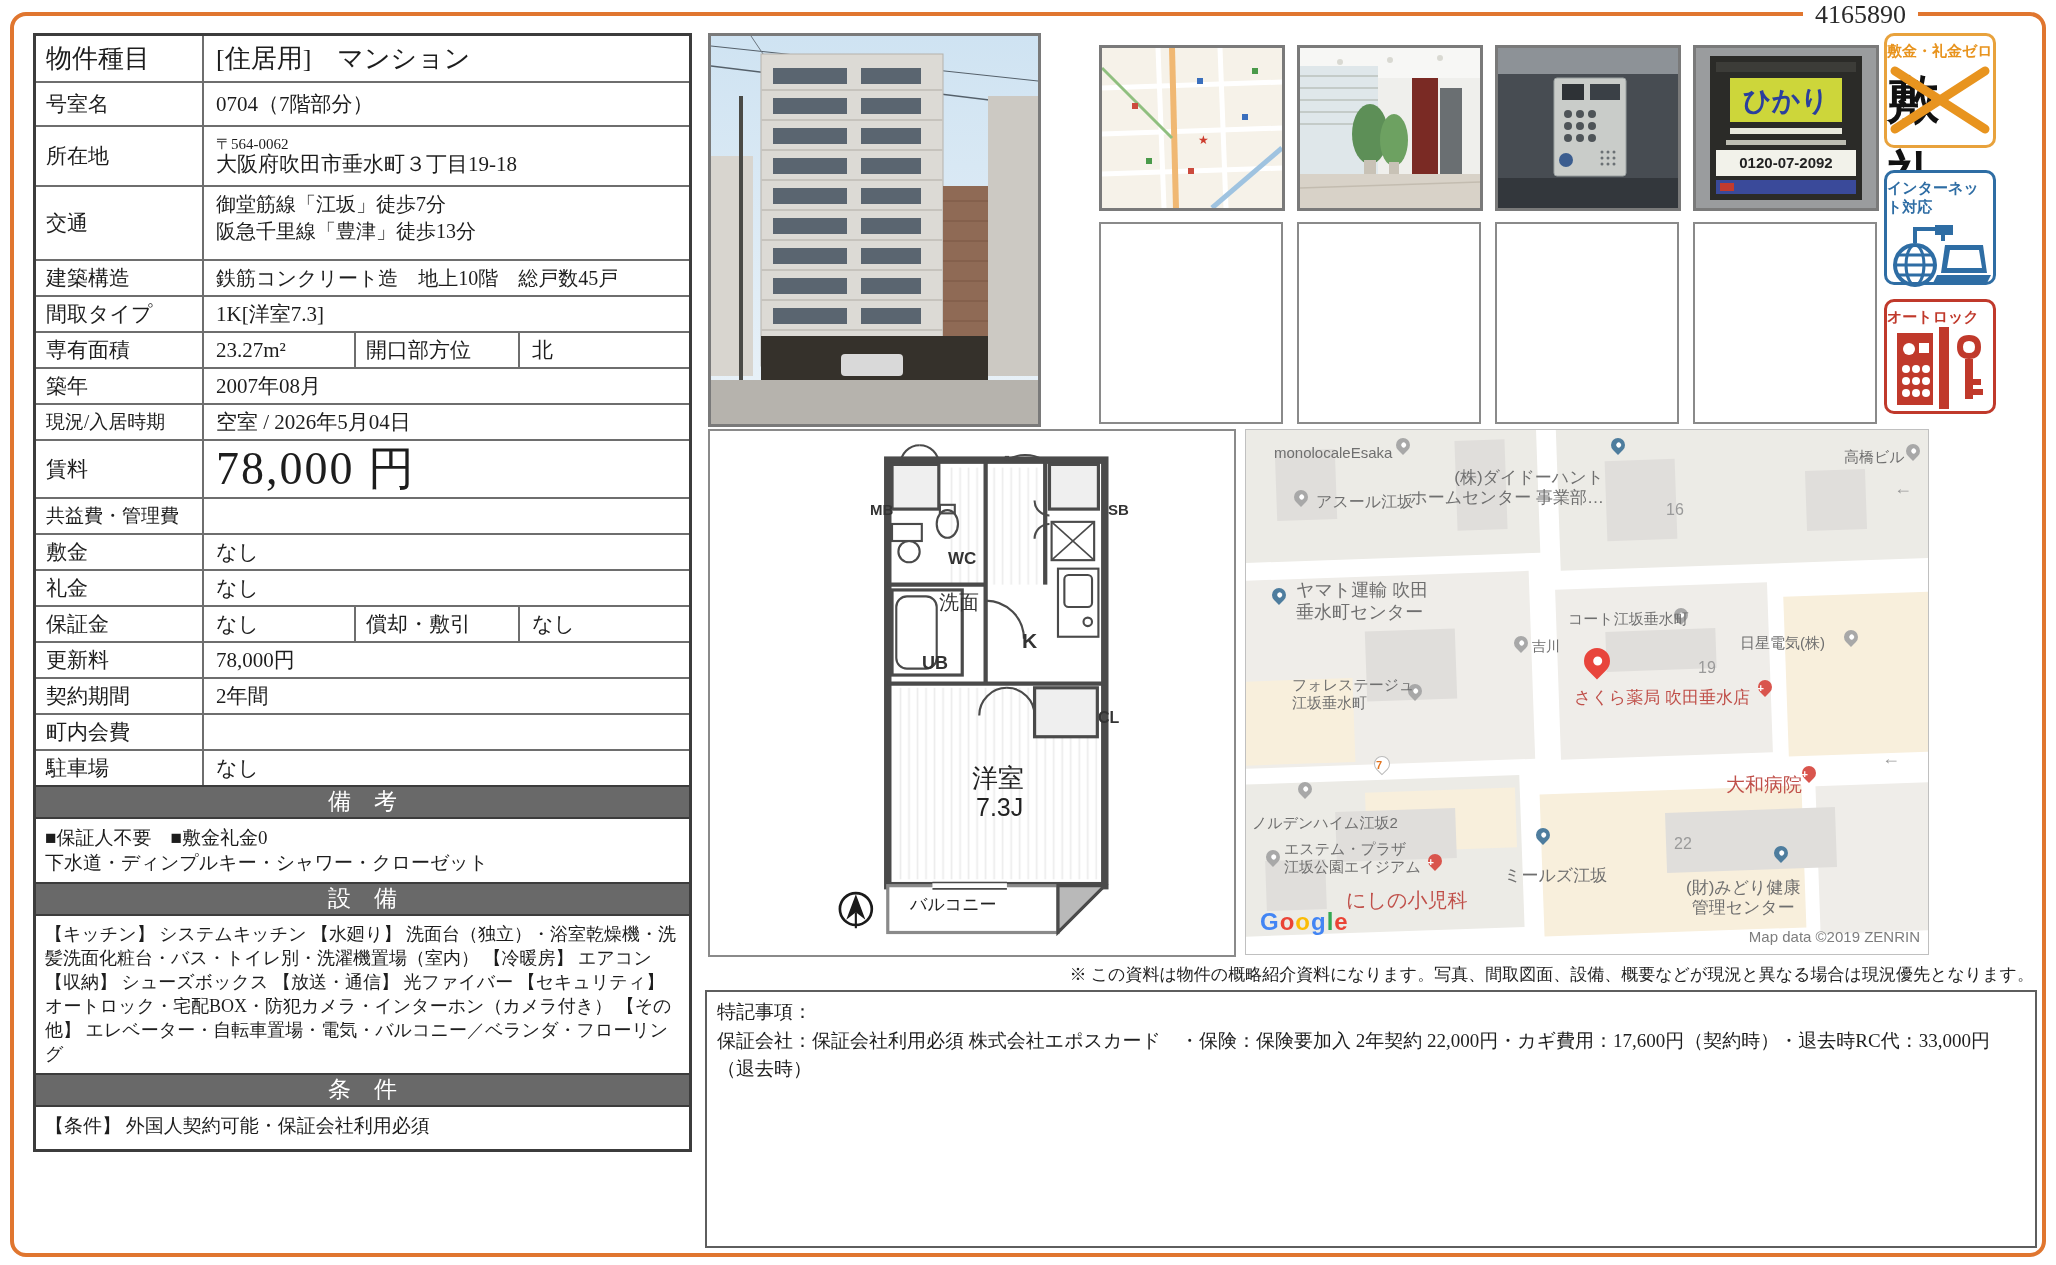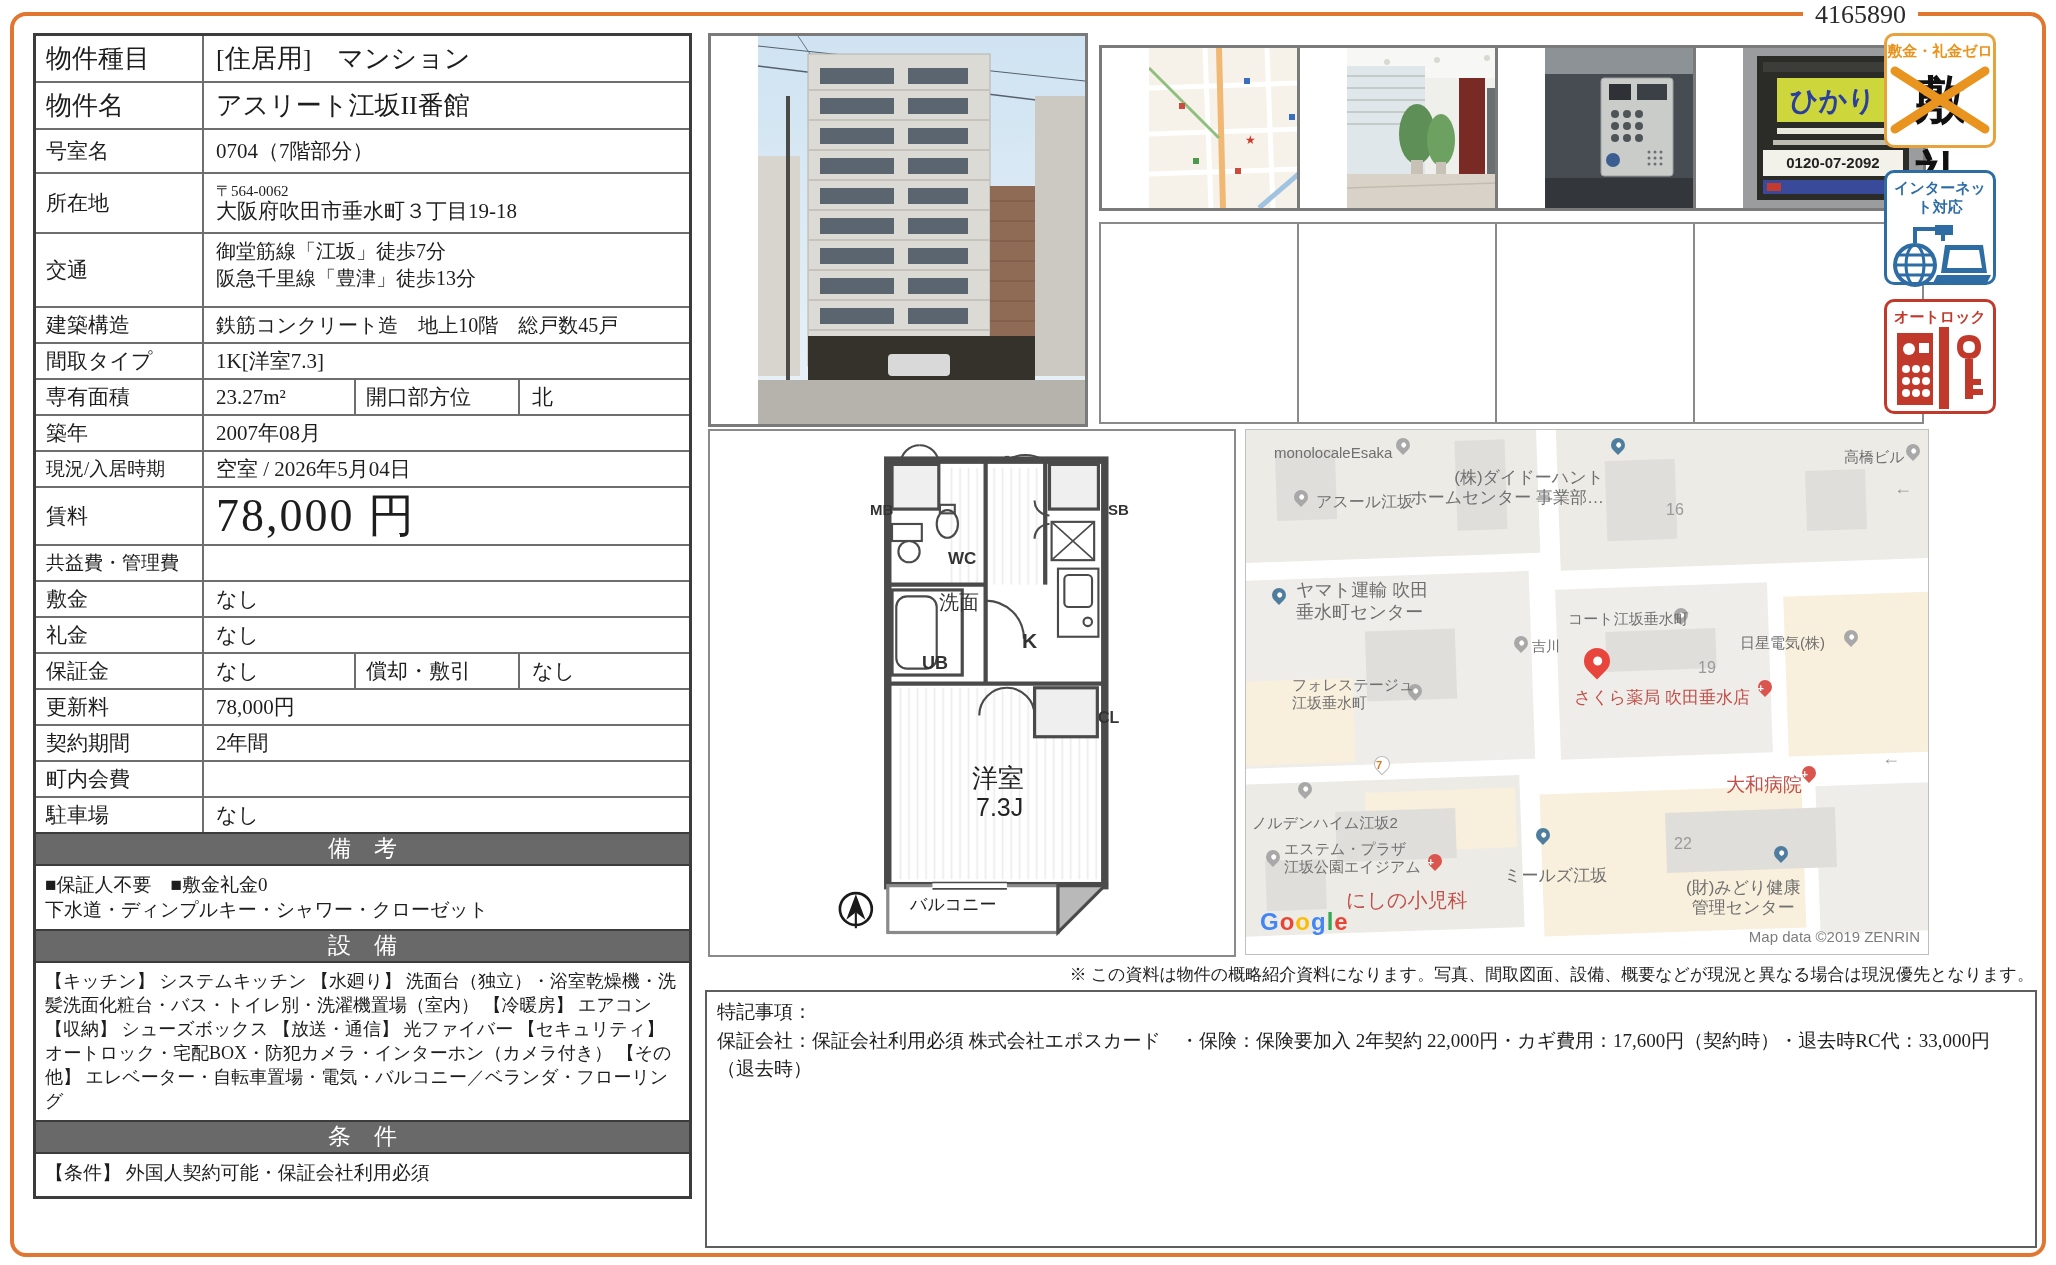--- a/index.html
+++ b/index.html
@@ -22,28 +22,28 @@
   .rent-v{font-size:46px;letter-spacing:2px;}
   .tl2{width:166px;flex:0 0 166px;border-left:2px solid #6e6e6e;border-right:2px solid #6e6e6e;display:flex;align-items:center;padding-left:10px;font-size:21px;box-sizing:border-box;}
   .tv2{width:150px;flex:0 0 150px;display:flex;align-items:center;padding-left:12px;font-size:21px;box-sizing:border-box;}
   .tv3{flex:1;display:flex;align-items:center;padding-left:12px;font-size:21px;}
   .secbar{background:#696969;color:#fff;text-align:center;font-size:23px;height:30px;line-height:30px;border-top:2px solid #3c3c3c;}
   .seccontent{padding:6px 9px;font-size:19px;line-height:1.34;border-top:2px solid #3c3c3c;}
   .equip{font-size:18px;min-height:140px;}
   .cond{min-height:30px;}
 
   
-  .photo{position:absolute;border:3px solid #7a7a7a;background:#fff;overflow:hidden;padding-left:47px;}
+  .photo{position:absolute;border:3px solid #7a7a7a;background:#fff;overflow:hidden;}
   .bphoto{left:708px;top:33px;width:327px;height:388px;}
   .thumb{top:45px;width:180px;height:160px;}
   .t1{left:1099px;} .t2{left:1297px;} .t3{left:1495px;} .t4{left:1693px;}
   .ph{top:222px;width:180px;height:198px;border:2px solid #8a8a8a;}
 
   
-  .badge{position:absolute;left:1884px;width:112px;height:115px;border-radius:10px;background:#fff;box-sizing:border-box;text-align:center;}
+  .badge{position:absolute;left:1884px;width:112px;height:115px;border-radius:10px;background:#fff;box-sizing:border-box;}
   .b1{top:33px;border:3px solid #e8a23c;}
   .b2{top:170px;border:3px solid #2e6da4;}
   .b3{top:299px;border:3px solid #c0392b;}
   .btitle{font-family:"Liberation Sans","DejaVu Sans",sans-serif;font-weight:bold;font-size:15px;margin-top:6px;}
   .b1 .btitle{color:#e8941f;}
   .b2 .btitle{color:#2e6da4;}
   .b3 .btitle{color:#c0392b;}
   .shikirei{position:relative;width:100%;height:76px;}
   .shikirei .kj{font-size:52px;font-weight:bold;color:#111;font-family:"Liberation Sans",sans-serif;line-height:76px;}
   .shikirei svg{position:absolute;left:0;top:0;}
@@ -80,24 +80,20 @@
 </head>
 <body>
 
 <div class="frame"></div>
 <div class="doc-id">4165890</div>
 
 <div class="ltable">
   <div class="trow h45 big">
       <div class="tl">物件種目</div>
       <div class="tv">[住居用]　マンション</div>
-    </div>
-  <div class="trow h45 big">
-      <div class="tl">物件名</div>
-      <div class="tv">アスリート江坂II番館</div>
     </div>
   <div class="trow h42">
       <div class="tl">号室名</div>
       <div class="tv">0704（7階部分）</div>
     </div>
   <div class="trow h58">
     <div class="tl">所在地</div>
     <div class="tv stack">
       <span class="postal">〒564-0062</span>
       <span class="addr">大阪府吹田市垂水町３丁目19-18</span>

